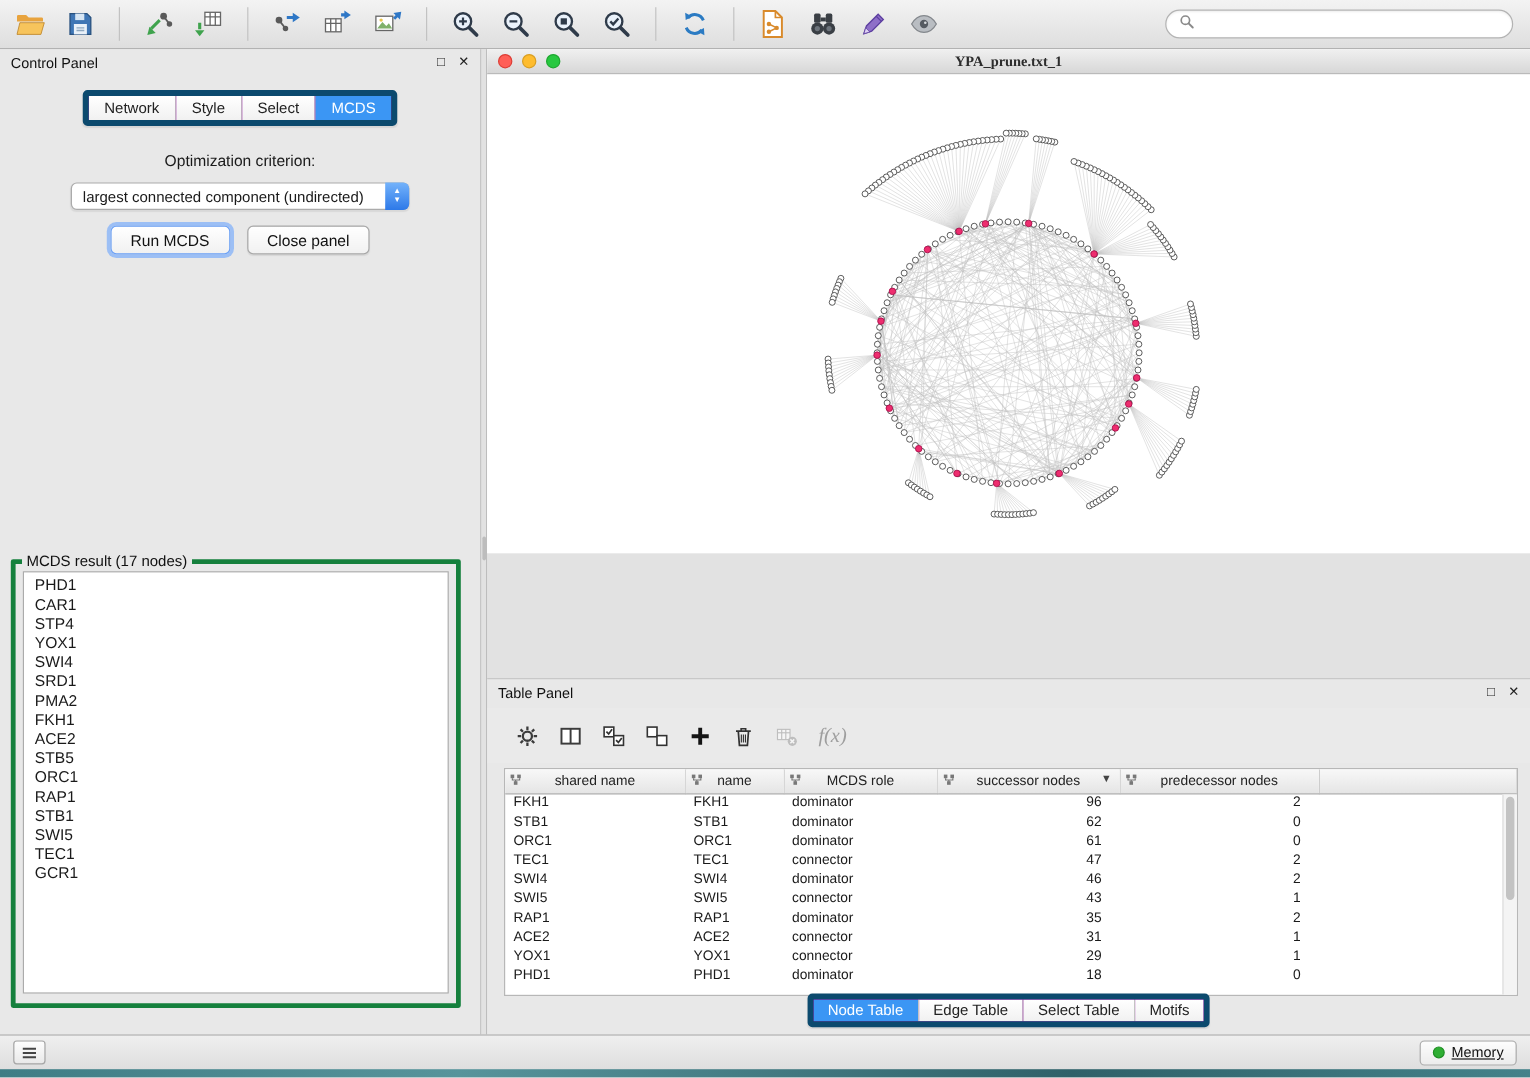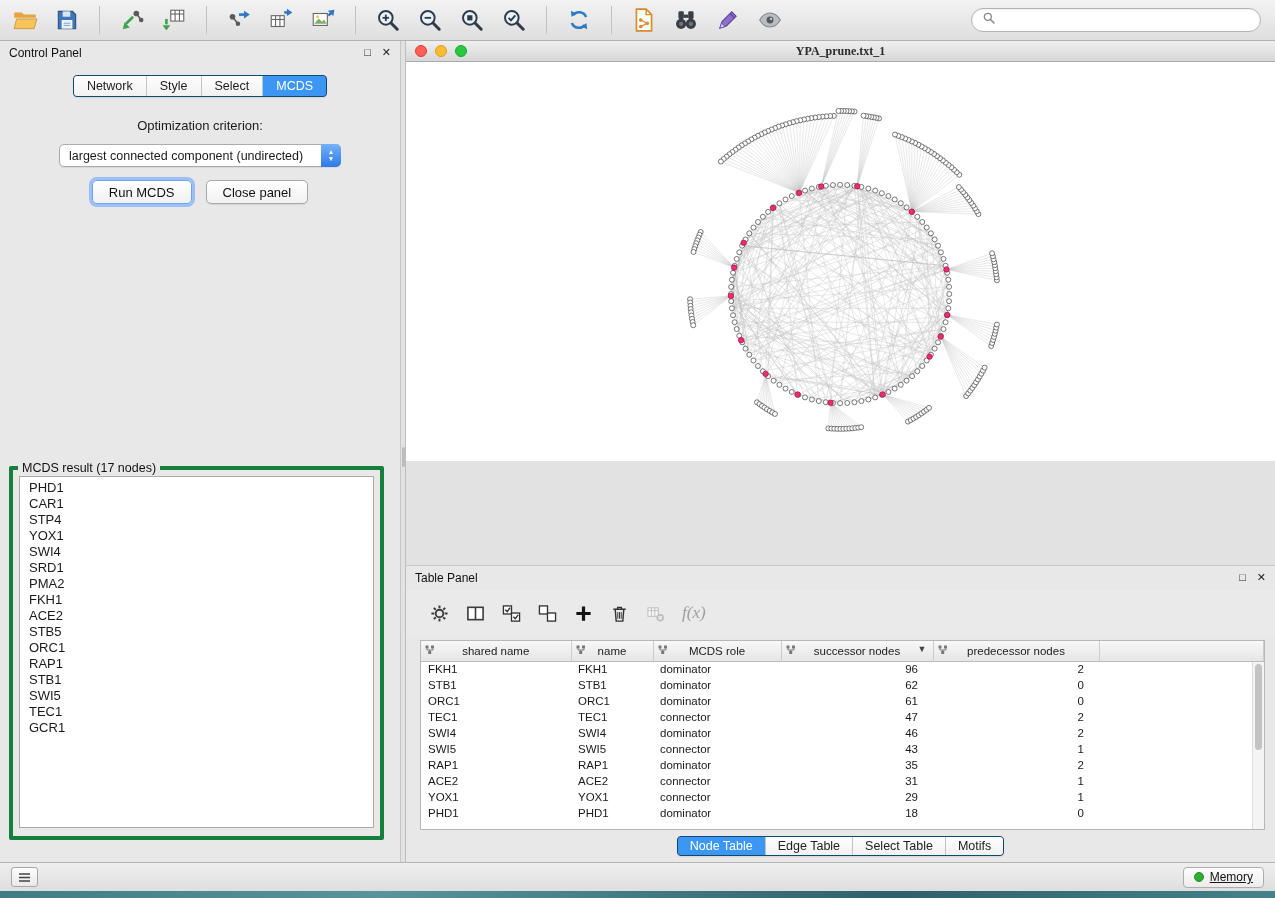--- a/index.html
+++ b/index.html
@@ -35,21 +35,21 @@
 
   .panel-header { height: 23px; display: flex; align-items: center; padding: 0 9px; font-size: 12px; color: #111; }
   .ph-icons { margin-left: auto; display: flex; gap: 11px; color: #222; }
   .ph-icons span { font-size: 11px; line-height: 11px; cursor: default; }
 
   
   .control-panel {
     position: absolute; left: 0; top: 0; width: 400px; bottom: 0;
     background: #e8e8e8;
   }
-  .seg { display: inline-flex; border: 1px solid #0c4a6e; border-radius: 4px; overflow: hidden; background: #a21caf; box-shadow: 0 1px 1px rgba(0,0,0,.08); }
+  .seg { display: inline-flex; border: 5px solid #0c4a6e; border-radius: 4px; overflow: hidden; background: #a21caf; box-shadow: 0 1px 1px rgba(0,0,0,.08); }
   .seg-item {
     padding: 3px 13px; font-size: 12.5px; color: #222; background: linear-gradient(#ffffff, #f1f1f1);
     border-right: 1px solid #c3c3c3; white-space: nowrap; cursor: default;
   }
   .seg-item:last-child { border-right: none; }
   .seg-item.active { background: #3b96f4; color: #fff; }
   .cp-tabs-row { text-align: center; margin-top: 11px; }
   .opt-label { text-align: center; margin-top: 21px; font-size: 13px; }
   .dropdown {
     width: 282px; height: 23px; margin: 11px auto 0; background: #fff;

